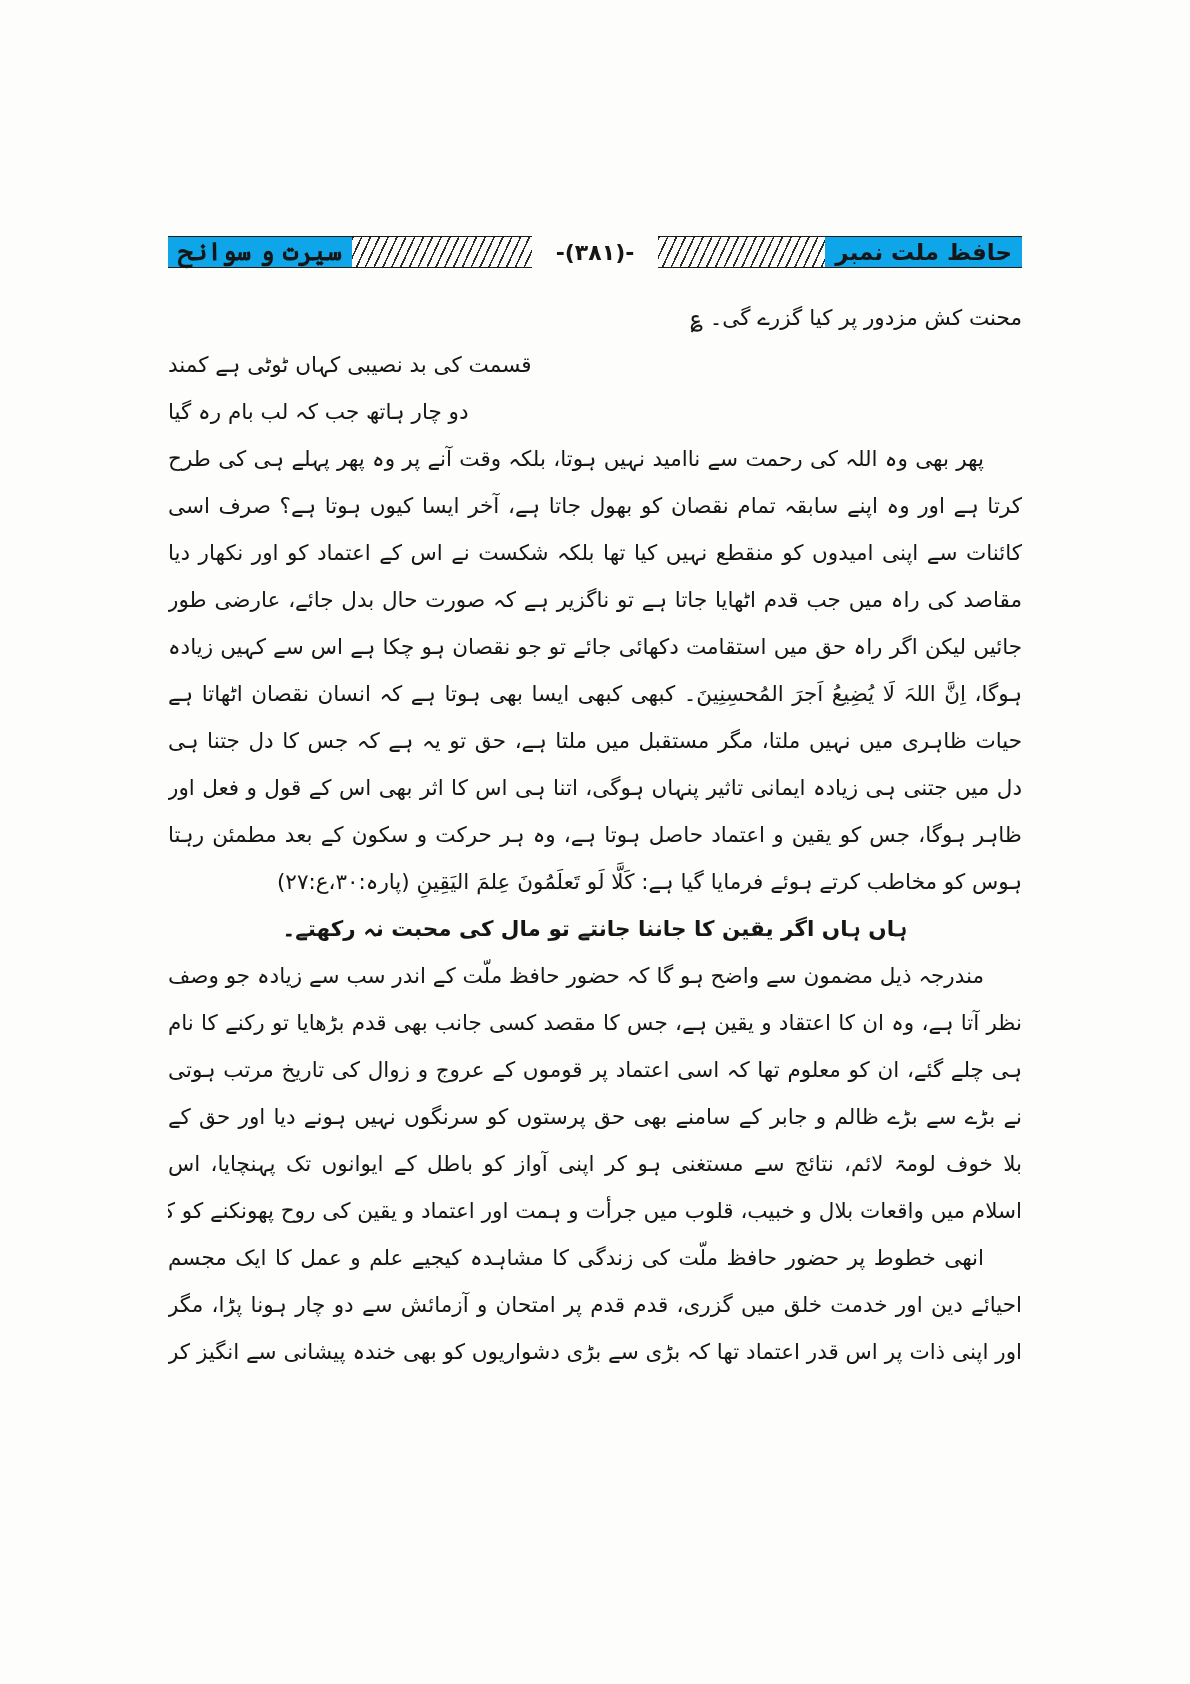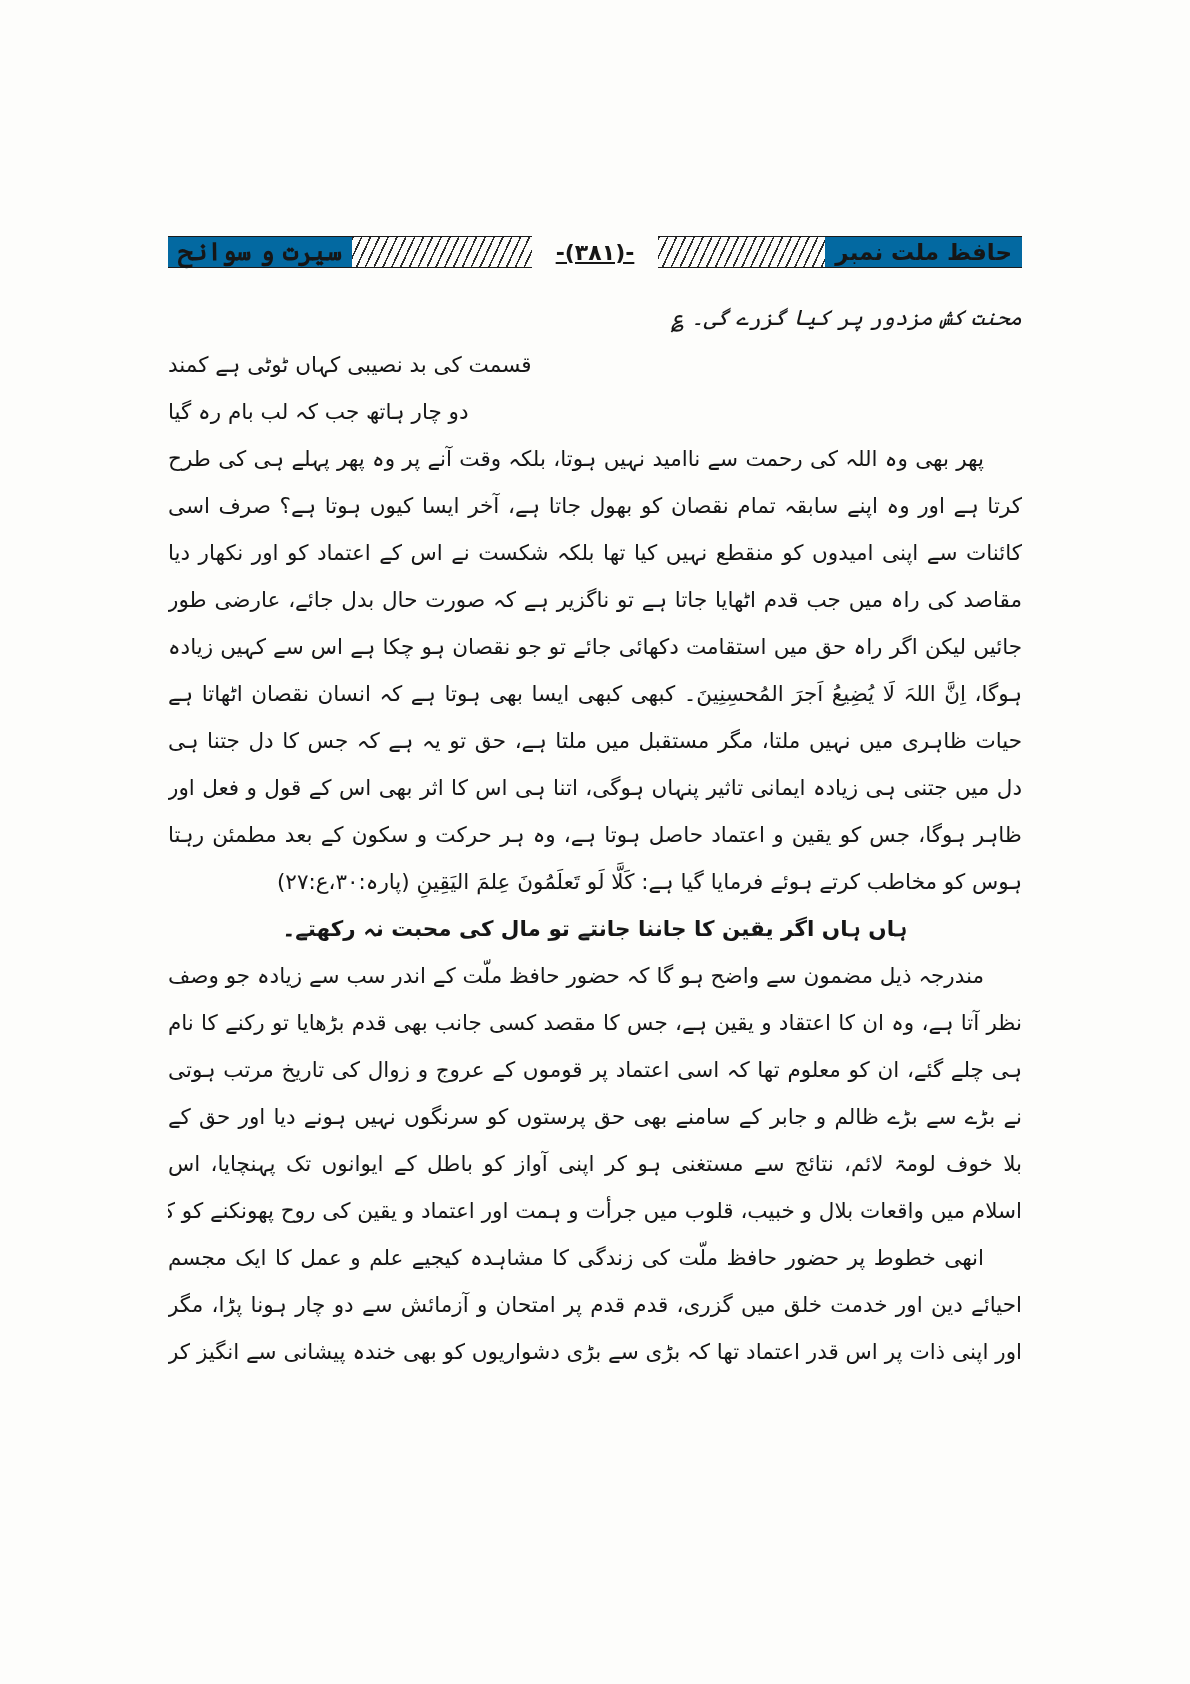--- a/index.html
+++ b/index.html
@@ -35,55 +35,54 @@
     flex:1;
     height:100%;
     background:repeating-linear-gradient(115deg,#2a2a2a 0 1.6px,transparent 1.6px 8px);
   }
   .hlabel{
     white-space:nowrap;
     padding:0 10px;
     font-weight:bold;
     font-size:23px;
     line-height:30px;
-    background:#0369a1;
+    background:#0ea5e9;
     text-align:right;
   }
   .hlabel.calli{
     font-family:"DejaVu Serif", serif;
     font-weight:bold;
     font-size:25px;
     letter-spacing:1px;
   }
   .pagenum{
     white-space:nowrap;
     font-size:22px;
     font-weight:bold;
     padding:0 14px;
     direction:ltr;
-    text-decoration:underline;
   }
   
   .textblock{margin-top:6px;}
   .line{
     font-size:21.5px;
     line-height:47px;
     height:47px;
     white-space:nowrap;
     overflow:hidden;
   }
   .justify{
     white-space:normal;
     text-align:justify;
     text-align-last:justify;
   }
   .indent{padding-right:38px;}
   .para-end{text-align:right;}
   .centered{text-align:center;font-weight:bold;}
-  .poem-lead{text-align:right;padding-left:170px;text-align:left;direction:rtl;font-style:italic;}
+  .poem-lead{text-align:right;padding-left:170px;text-align:left;direction:rtl;}
   .poem-lead{text-align:left;} 
   .poem-lead{text-align:right;}
   .poem{text-align:left;}
 </style>
 </head>
 <body>
 
 <div class="page">
 
   <div class="header">

